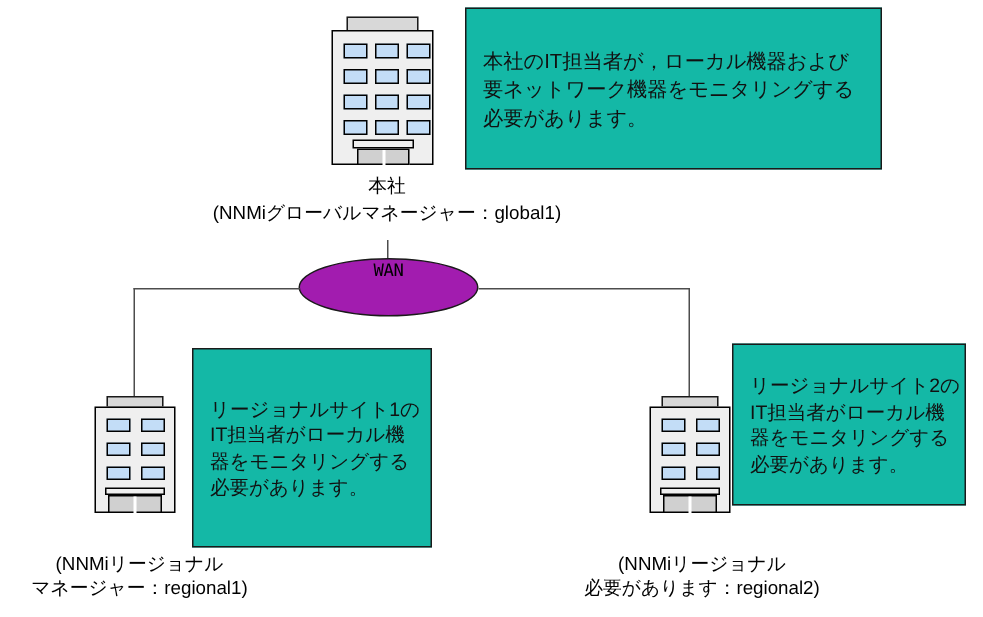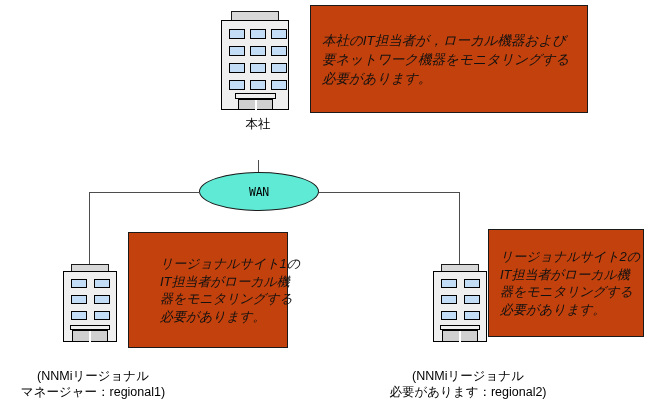--- a/index.html
+++ b/index.html
@@ -28,47 +28,45 @@
   .line-h {
     position: absolute;
     height: 1px;
     background: #4d4d4d;
   }
 
   
   .callout {
     position: absolute;
     border: 1px solid #1a1a1a;
-    background: #c2410c;
+    background: #14b8a6;
     box-sizing: border-box;
     display: flex;
     flex-direction: column;
     justify-content: center;
-    font-style: italic;
   }
   .callout .cl {
     display: block;
     font-size: 13px;
     line-height: 17.5px;
     letter-spacing: 0px;
     white-space: nowrap;
     color: #111111;
   }
   .callout.big .cl { font-size: 13.5px; line-height: 19px; }
   .callout .pad { padding-left: 11px; }
 
   
   .ellipse {
     position: absolute;
     border: 1px solid #1a1a1a;
     border-radius: 50%;
-    background: #5eead4;
+    background: #a21caf;
     box-sizing: border-box;
     display: flex;
-    align-items: center;
     justify-content: center;
   }
   .ellipse span {
     font-family: "DejaVu Sans Mono", "Liberation Mono", monospace;
     font-size: 11.5px;
     letter-spacing: -0.3px;
     color: #000000;
   }
 
   
@@ -164,20 +162,23 @@
     <div class="pad">
       <span class="cl">本社のIT担当者が，ローカル機器および</span>
       <span class="cl">要ネットワーク機器をモニタリングする</span>
       <span class="cl">必要があります。</span>
     </div>
   </div>
 
   <div class="cap" style="left:158px; top:116px; width:200px;">
     <span class="jp">本社</span>
   </div>
+  <div class="cap" style="left:108px; top:134px; width:300px;">
+    <span class="mix">(NNMiグローバルマネージャー：global1)</span>
+  </div>
 
   <div class="line-v" style="left:258px; top:160px; height:14px;"></div>
 
   <div class="ellipse" style="left:199px; top:172px; width:120px; height:39px;">
     <span>WAN</span>
   </div>
 
   <div class="line-h" style="left:89px; top:192px; width:111px;"></div>
   <div class="line-v" style="left:89px; top:192px; height:78px;"></div>
 
@@ -195,21 +196,21 @@
     <div class="win" style="left:32px; top:31px; width:16px; height:9px;"></div>
 
     <div class="win" style="left:9px; top:47px; width:16px; height:9px;"></div>
     <div class="win" style="left:32px; top:47px; width:16px; height:9px;"></div>
 
     <div class="lintel" style="left:8px; top:61px; width:40px; height:5px;"></div>
     <div class="door" style="left:10px; top:66px; width:36px; height:12px;"></div>
     <div class="doorsplit" style="left:27px; top:67px; height:11px;"></div>
   </div>
 
-  <div class="callout" style="left:128px; top:232px; width:160px; height:116px;padding-left:20px;">
+  <div class="callout" style="left:128px; top:232px; width:160px; height:133px;">
     <div class="pad">
       <span class="cl">リージョナルサイト1の</span>
       <span class="cl">IT担当者がローカル機</span>
       <span class="cl">器をモニタリングする</span>
       <span class="cl">必要があります。</span>
     </div>
   </div>
 
   <div class="bldg" style="left:432px; top:264px; width:56px; height:78px;">
     <div class="roof" style="left:9px; top:0px; width:38px; height:8px;"></div>

